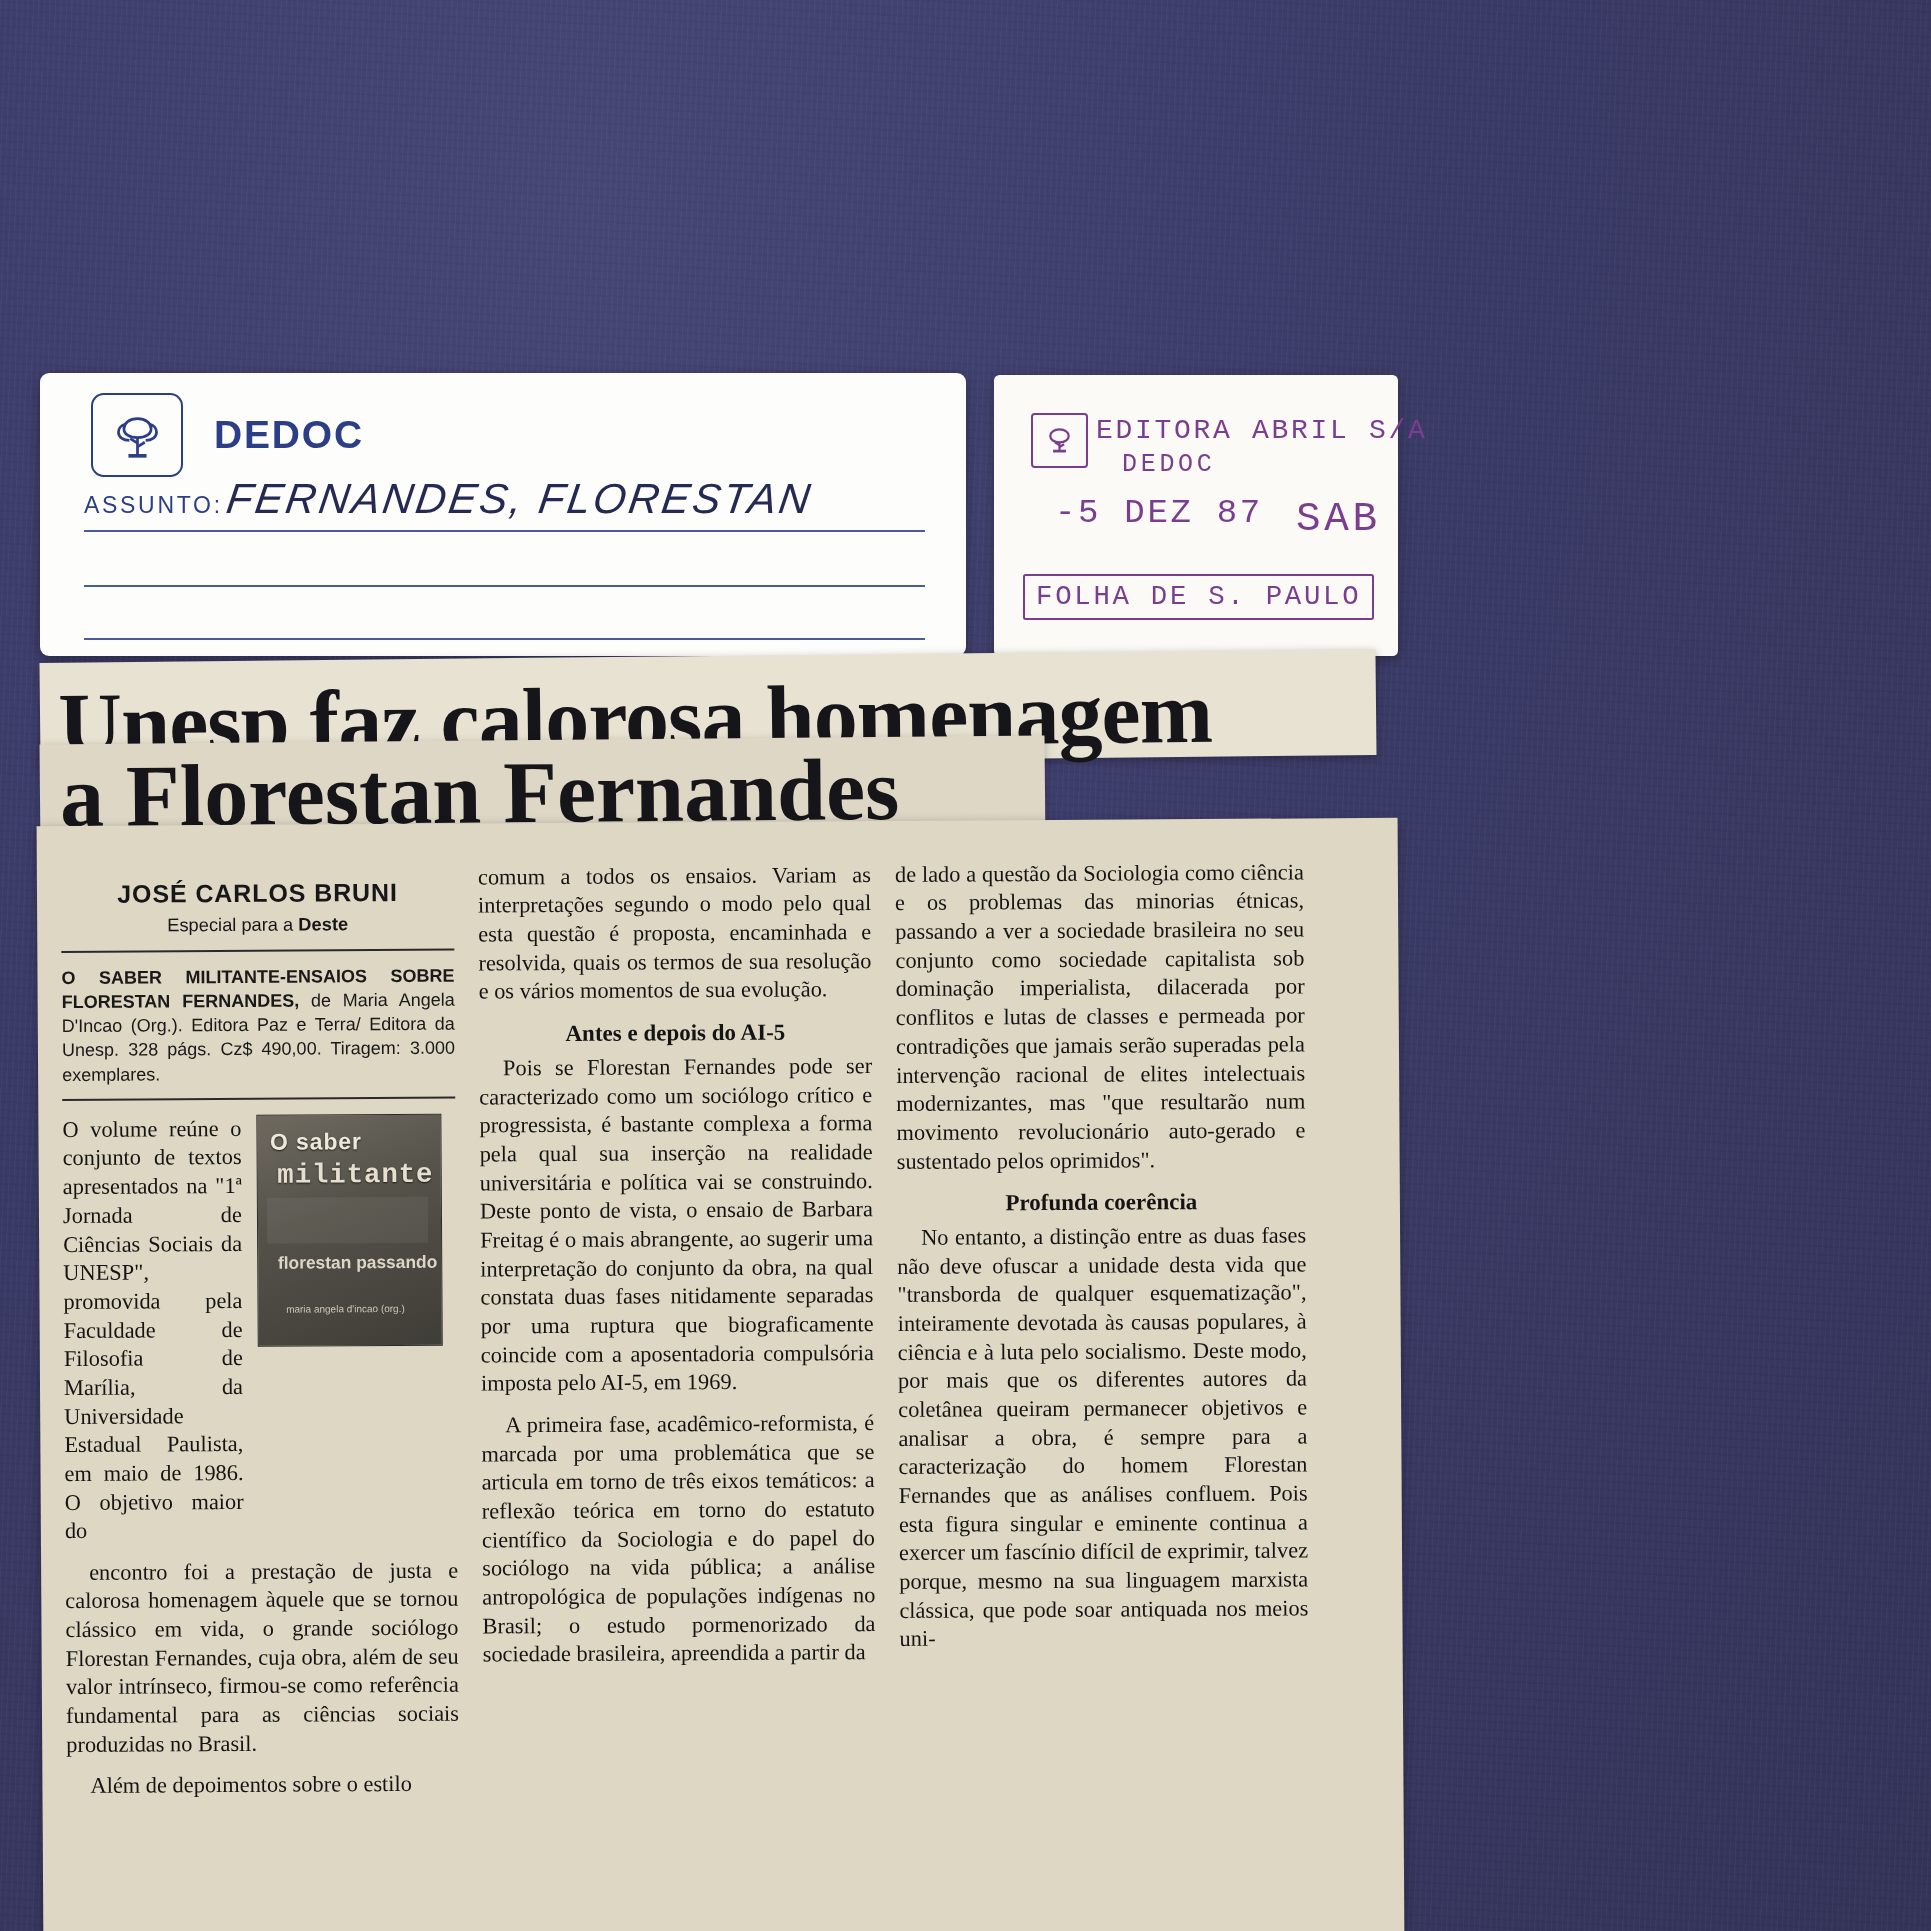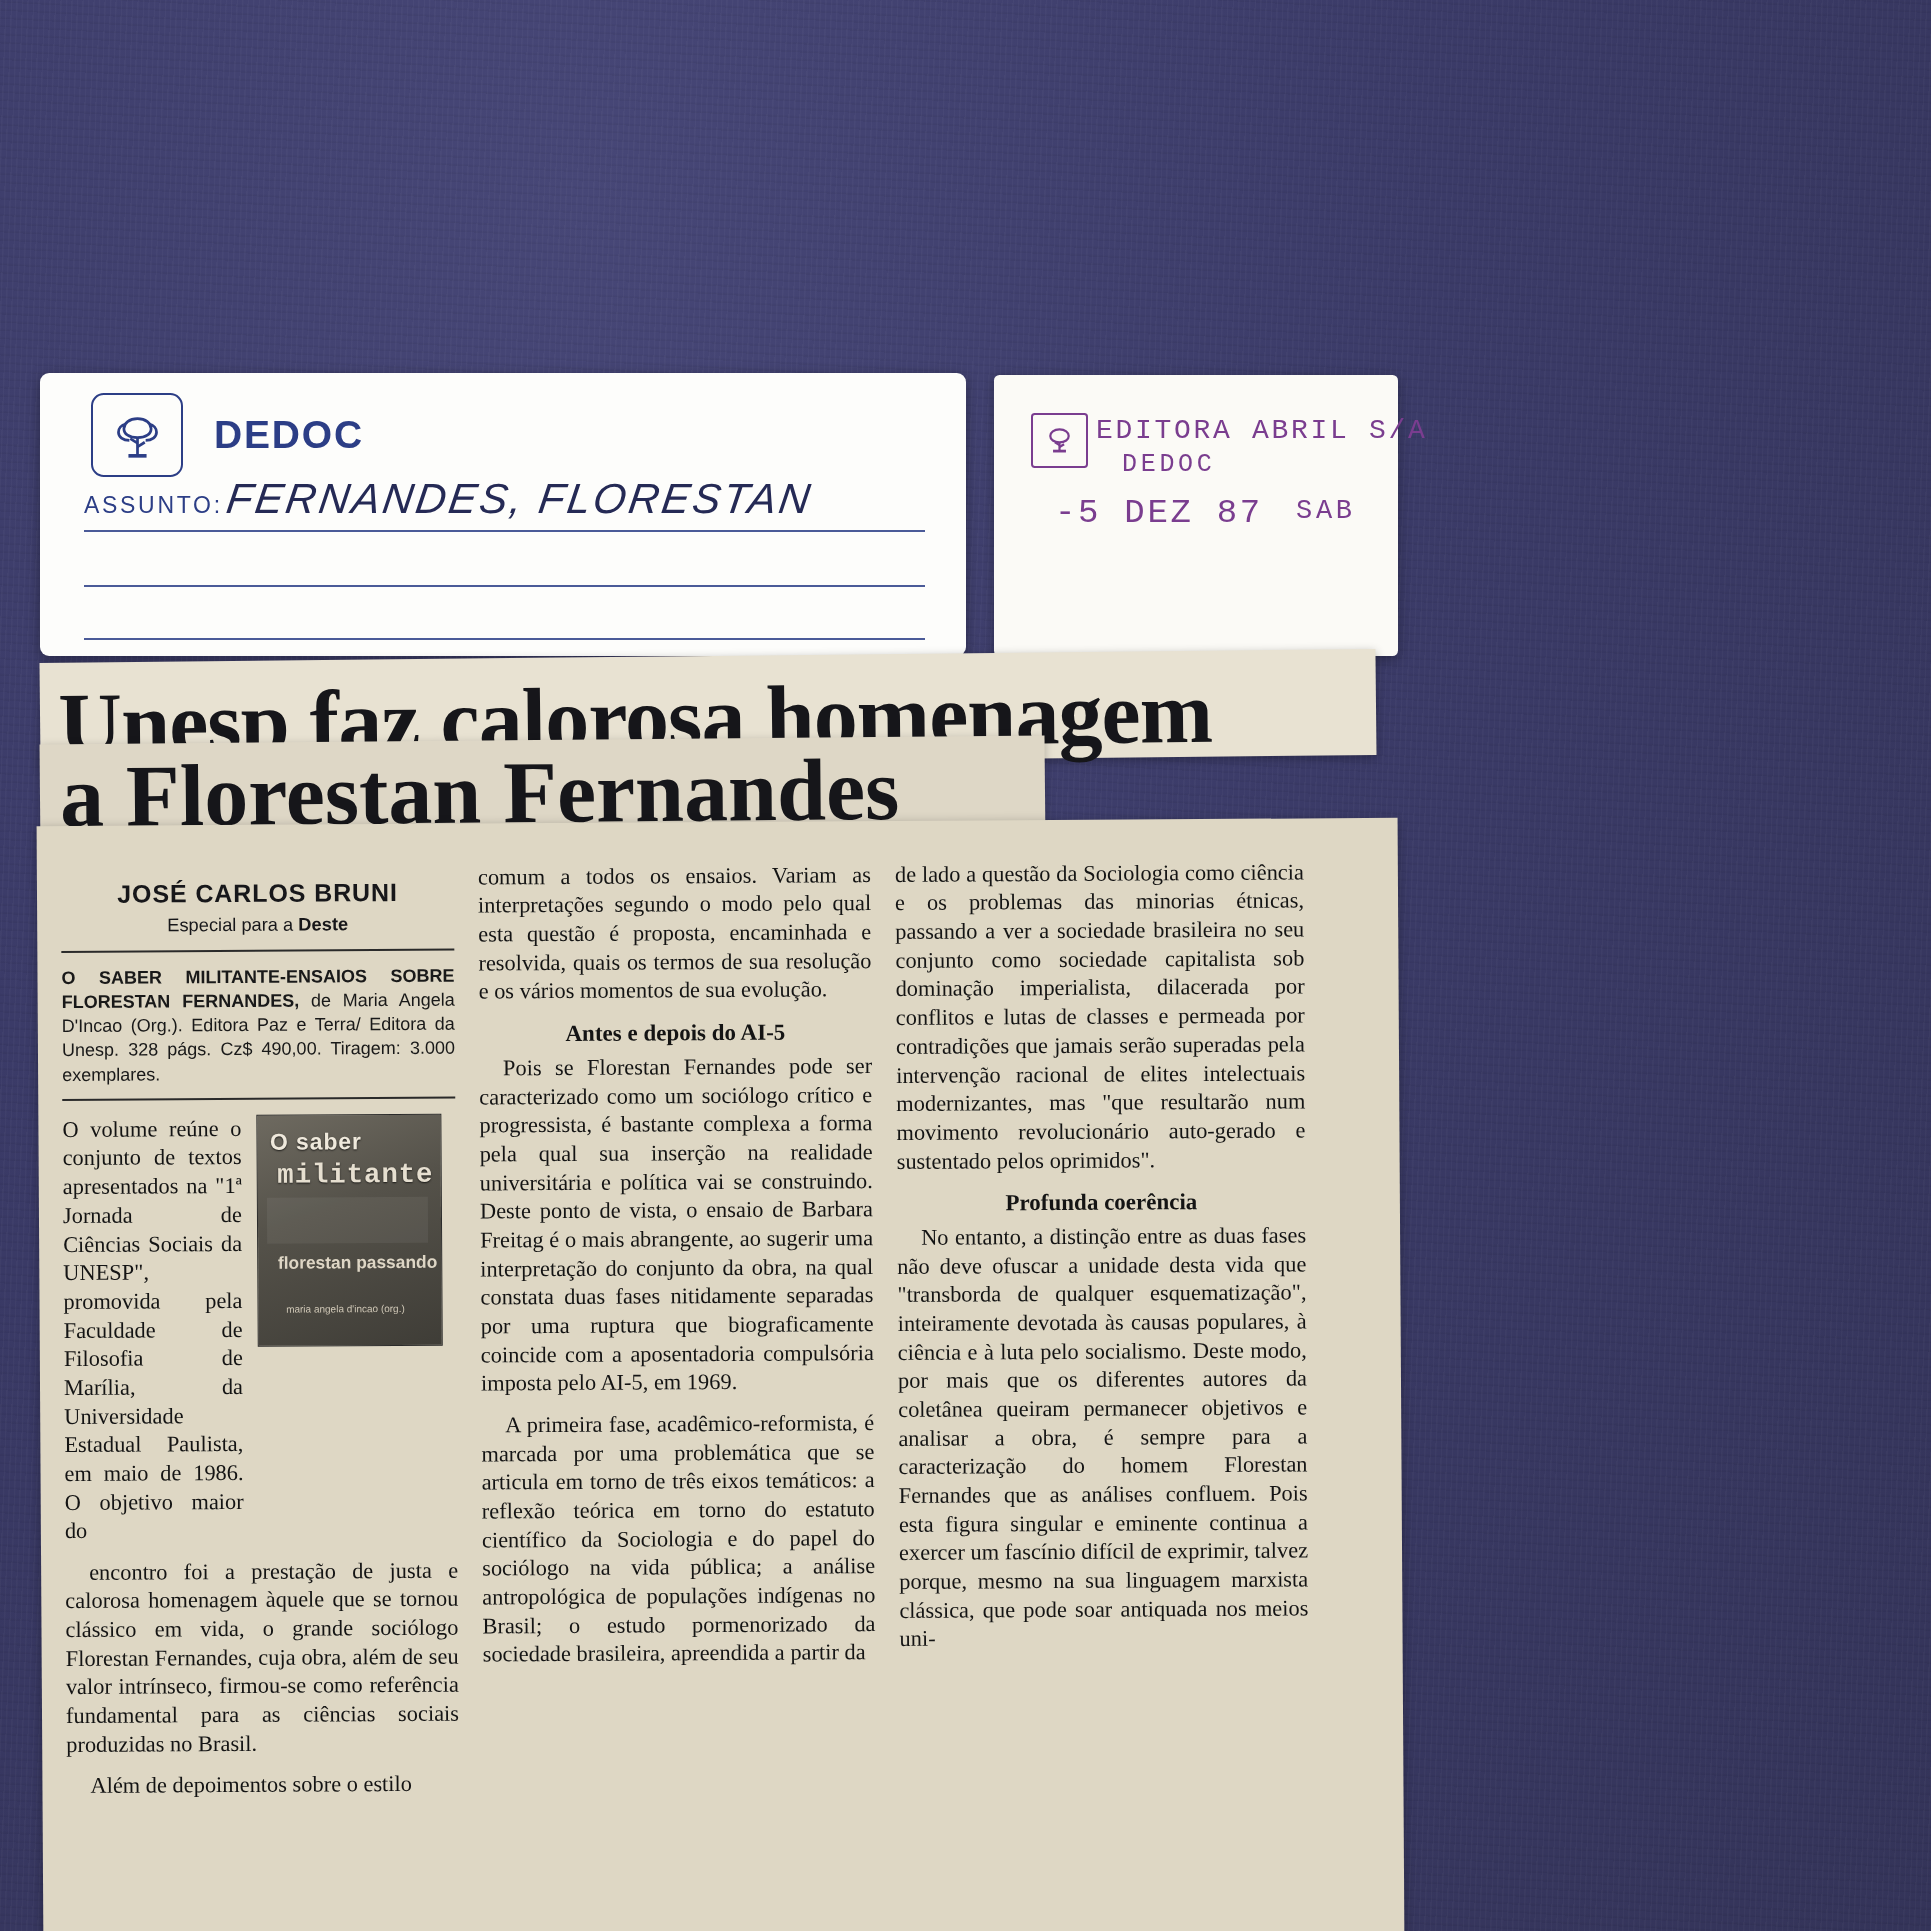--- a/index.html
+++ b/index.html
@@ -150,21 +150,21 @@
     font-size: 34px;
     letter-spacing: 2.7px;
     color: #7a3d8f;
     margin-left: 26px;
   }
   .stamp-sab {
     position: absolute;
     left: 302px;
     top: 121px;
     font-family: "Liberation Mono", monospace;
-    font-size: 27px;
+    font-size: 41px;
     letter-spacing: 3.7px;
     color: #7a3d8f;
   }
   .stamp-folha {
     position: absolute;
     left: 29px;
     top: 199px;
     border: 2.7px solid #7a3d8f;
     border-radius: 2.7px;
     padding: 4.6px 11px 6.4px 11px;
@@ -385,20 +385,21 @@
         <path d="M19 24 l-5 -3"></path>
         <path d="M19 26 l5 -3"></path>
       </g>
       <rect x="12" y="29" width="14" height="3" fill="#7a3d8f"></rect>
     </svg>
   </div>
   <div class="stamp-l1">EDITORA ABRIL S/A</div>
   <div class="stamp-l2">DEDOC</div>
   <div class="stamp-date">-5 DEZ 87</div>
   <div class="stamp-sab">SAB</div>
+  <div class="stamp-folha">FOLHA DE S. PAULO</div>
 </div>
 
 <div class="headline-clip">
   <div class="hl-line1">Unesp faz calorosa homenagem</div>
 </div>
 <div class="headline-clip2">
   <div class="hl-line2">a Florestan Fernandes</div>
 </div>
 
 <div class="article">

